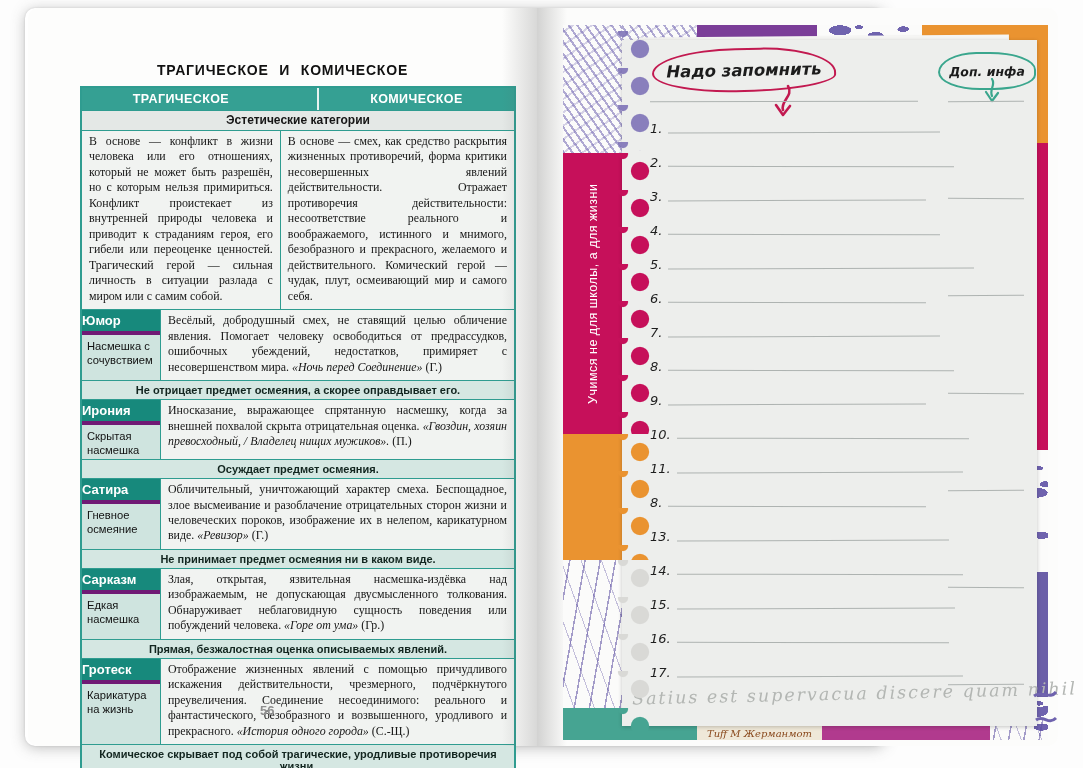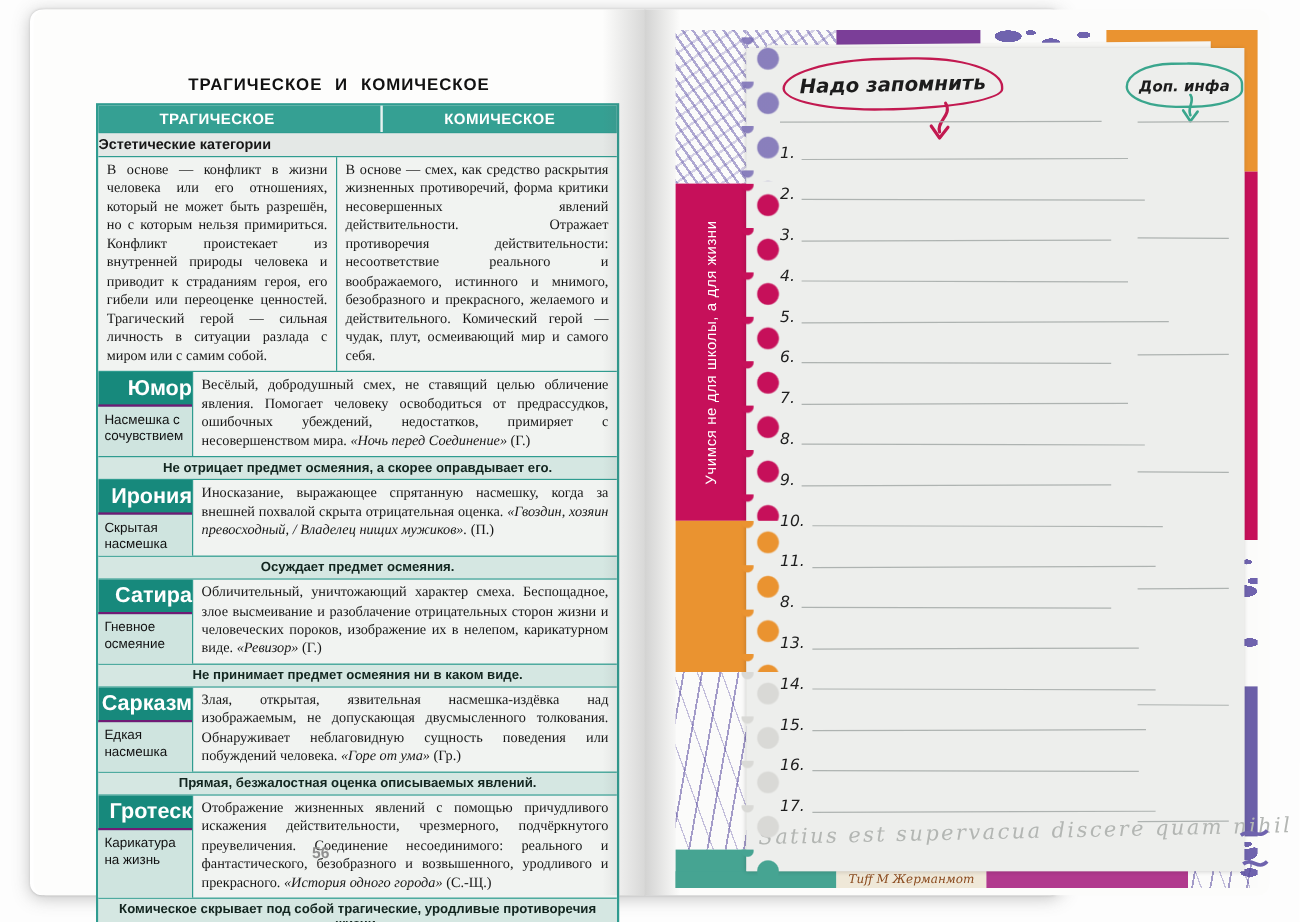--- a/index.html
+++ b/index.html
@@ -12,33 +12,33 @@
     background:linear-gradient(to right, rgba(0,0,0,0), rgba(95,95,95,.24));}
   .lp-title{position:absolute;top:54px;left:0;width:100%;text-align:center;
     font-weight:bold;font-size:14px;letter-spacing:.8px;word-spacing:6px;color:#111;}
   .cmp-table{position:absolute;left:52px;top:78px;width:432px;border:2px solid #2f9c90;
     background:#f1f3f1;font-family:"Liberation Serif",serif;color:#161616;}
   .thead{display:flex;background:#35a093;}
   .thead>div{box-sizing:border-box;text-align:center;color:#fff;font-family:"Liberation Sans",sans-serif;
     font-weight:bold;font-size:12.5px;padding:4px 0;letter-spacing:.4px;}
   .thead .c1{flex:0 0 45.8%;}
   .thead .c2{flex:1;border-left:2px solid #e8f2f0;margin-left:37px;}
-  .band-light{background:#e4e8e6;text-align:left;font-family:"Liberation Sans",sans-serif;
-    font-weight:bold;font-size:12px;padding:2px 0 3px;border-top:1px solid #2f9c90;}
+  .band-light{background:#e4e8e6;text-align:center;font-family:"Liberation Sans",sans-serif;
+    font-weight:bold;font-size:12px;padding:2px 17px 3px;border-top:1px solid #2f9c90;}
   .tcontent{display:flex;border-top:1px solid #2f9c90;background:#f1f3f1;justify-content:center;}
   .tcontent>div{box-sizing:border-box;padding:3px 7px 5px;font-size:11.9px;line-height:1.3;text-align:justify;}
   .tcontent .c1{flex:0 0 45.8%;}
   .tcontent .c2{flex:1;border-left:1px solid #2f9c90;}
   .band-teal{background:#35a093;color:#fff;text-align:center;font-family:"Liberation Sans",sans-serif;
     font-weight:bold;font-size:12px;padding:3px 0;letter-spacing:.4px;border-top:1px solid #2f9c90;}
   .krow{display:flex;border-top:1px solid #2f9c90;background:#f1f3f1;}
   .klabel{flex:0 0 78px;display:flex;flex-direction:column;border-right:1px solid #2f9c90;
     font-family:"Liberation Sans",sans-serif;}
-  .khead{background:#17897c;color:#fff;font-weight:bold;font-size:18px;text-align:right;
-    padding:3px 0;border-bottom:2px solid #701a75;}
+  .khead{background:#17897c;color:#fff;font-weight:bold;font-size:13px;text-align:left;
+    padding:3px 0;border-bottom:4px solid #701a75;}
   .ksub{background:#cfe4df;font-size:11.2px;line-height:1.25;padding:4px 3px 2px 5px;flex:1;color:#111;}
   .kdesc{flex:1;padding:3px 7px 5px;font-size:11.9px;line-height:1.3;text-align:justify;}
   .kwork{font-style:italic;}
   .ksummary{border-top:1px solid #2f9c90;background:#d5e7e2;font-family:"Liberation Sans",sans-serif;
     font-weight:bold;font-size:11px;text-align:center;padding:3px 2px;color:#12251f;}
   .page-num{position:absolute;bottom:28px;left:0;width:94%;text-align:center;color:#8f8f8f;
     font-weight:bold;font-size:13px;}
   
   .page-right{position:absolute;left:512px;top:0;width:521px;height:738px;background:#fcfcfb;border-radius:0 10px 10px 0;}
   .page-right::before{content:"";position:absolute;left:0;top:0;bottom:0;width:30px;

